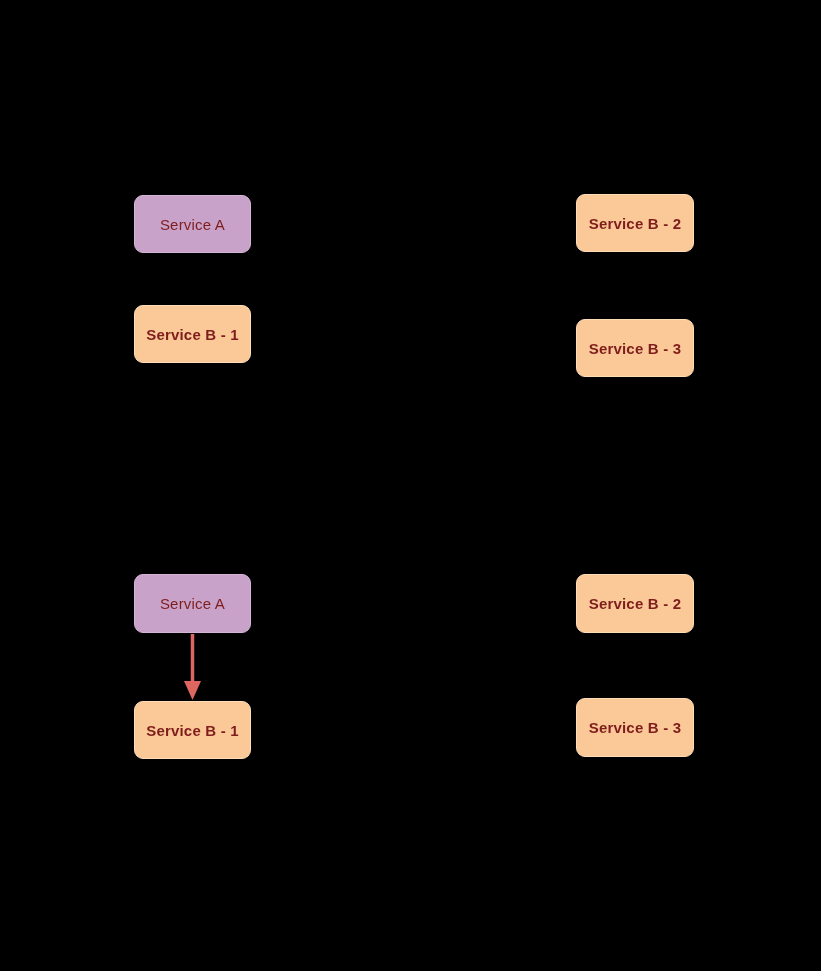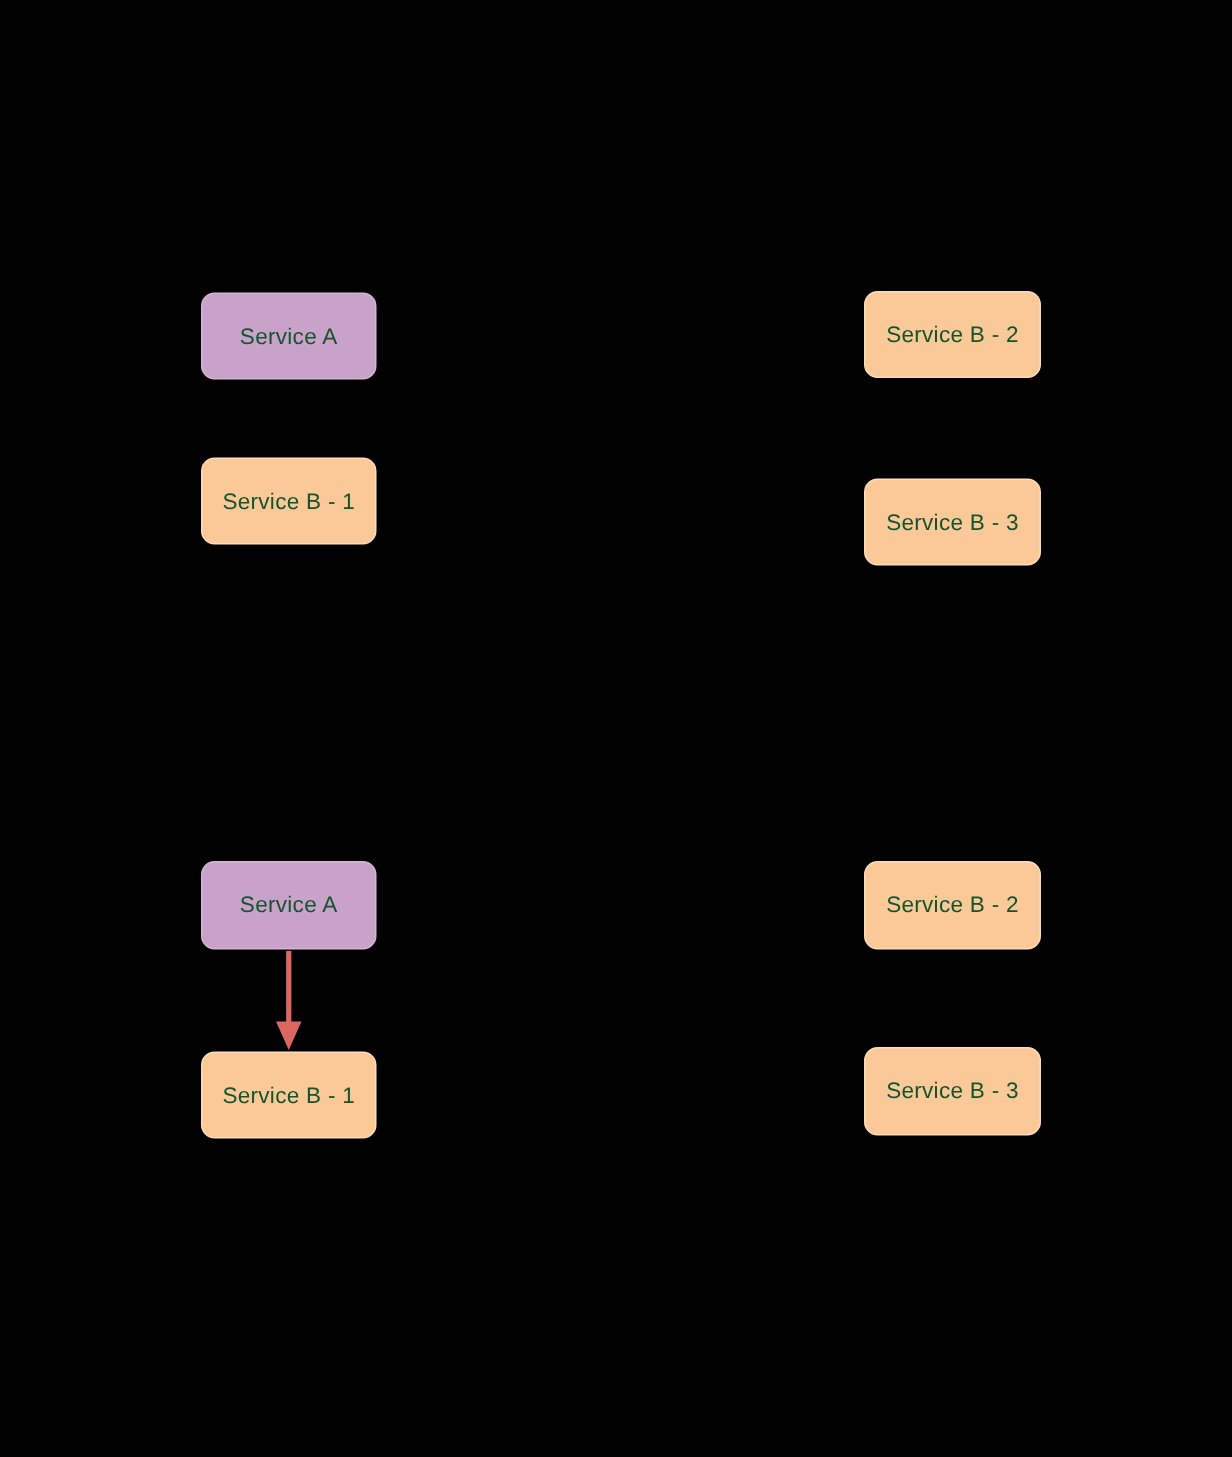--- a/index.html
+++ b/index.html
@@ -16,32 +16,33 @@
     font-family: "Liberation Sans", "DejaVu Sans", sans-serif;
   }
   .node {
     position: absolute;
     box-sizing: border-box;
     border-radius: 9px;
     display: flex;
     align-items: center;
     justify-content: center;
     font-size: 15px;
-    color: #14532d;
+    color: #7f1d1d;
     letter-spacing: 0.2px;
     white-space: nowrap;
     text-align: right;
   }
   .node.service-a {
     background: var(--service-a-fill, #c9a2c9);
     border: 1.5px solid var(--service-a-stroke, #d6b4d6);
   }
   .node.service-b {
     background: var(--service-b-fill, #fbc998);
     border: 1.5px solid var(--service-b-stroke, #fddcb8);
+    font-weight: bold;
   }
   
   .pos-top-a   { left: 134px; top: 195px; width: 117px; height: 58px; }
   .pos-top-b1  { left: 134px; top: 305px; width: 117px; height: 58px; }
   .pos-top-b2  { left: 576px; top: 194px; width: 118px; height: 58px; }
   .pos-top-b3  { left: 576px; top: 319px; width: 118px; height: 58px; }
   
   .pos-bot-a   { left: 134px; top: 574px; width: 117px; height: 59px; }
   .pos-bot-b1  { left: 134px; top: 701px; width: 117px; height: 58px; }
   .pos-bot-b2  { left: 576px; top: 574px; width: 118px; height: 59px; }

